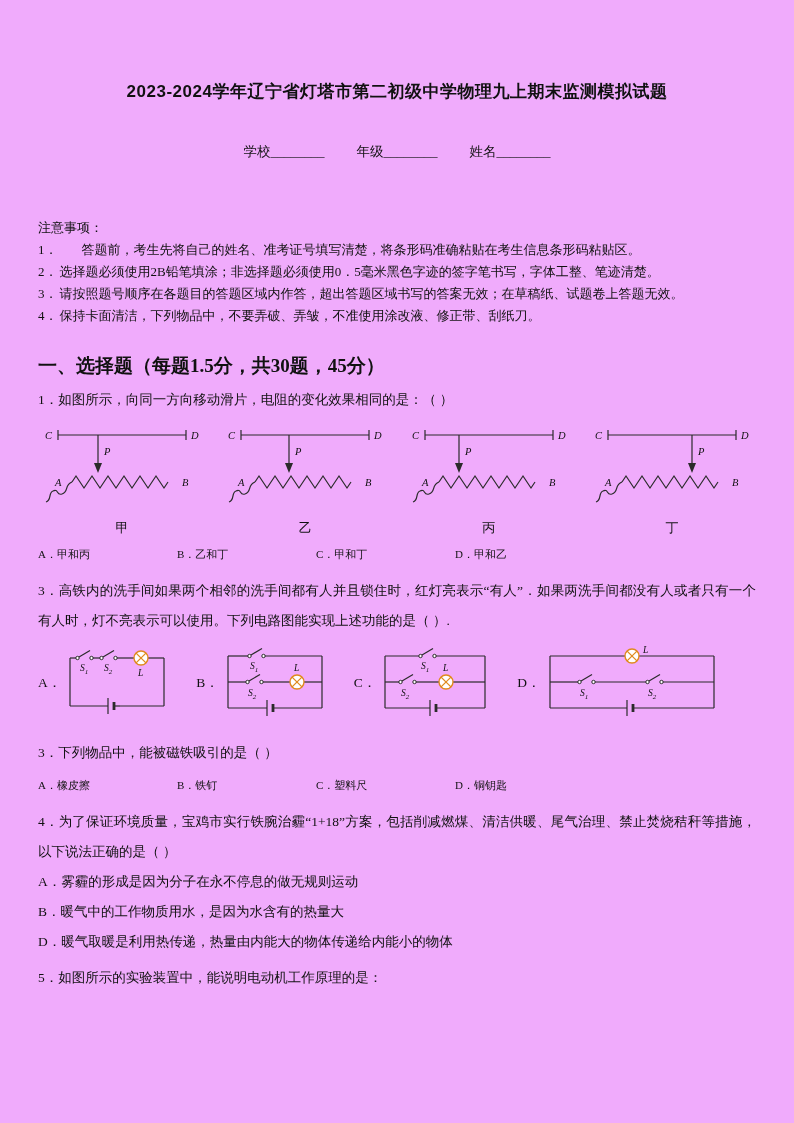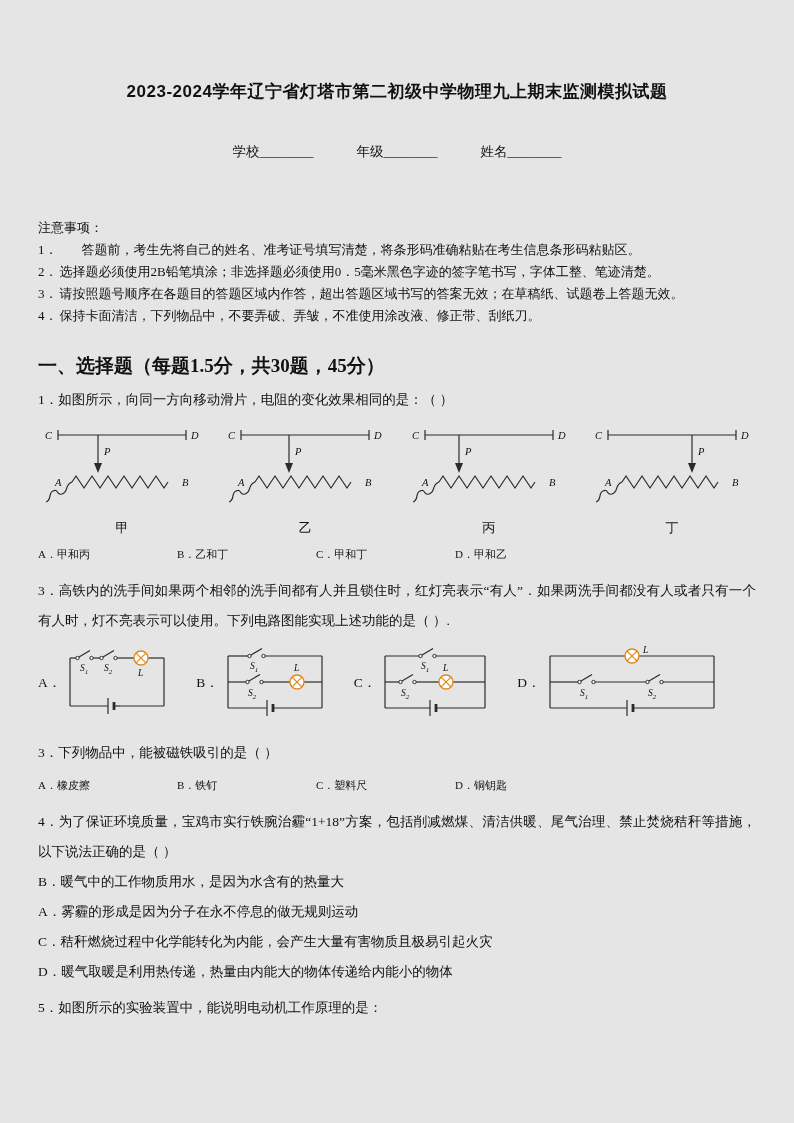--- a/index.html
+++ b/index.html
@@ -3,28 +3,28 @@
 <meta charset="utf-8">
 <style>
   * { margin:0; padding:0; box-sizing:border-box; }
   html,body { background:#ffffff; }
   body {
     font-family:"Liberation Serif","DejaVu Serif",serif;
     color:#111;
   }
   .page {
     width:794px; min-height:1123px; margin:0 auto;
-    background:#e5e5e5; padding:80px 38px 40px 38px; position:relative;
+    background:#f0abfc; padding:80px 38px 40px 38px; position:relative;
   }
   .title {
     font-family:"Liberation Sans","DejaVu Sans",sans-serif;
     font-size:17px; font-weight:bold; text-align:center; letter-spacing:.5px;
   }
   .fields {
-    display:flex; justify-content:center; gap:43px;
+    display:flex; justify-content:center; gap:32px;
     margin-top:40px; font-size:13.5px;
   }
   .notice { margin-top:56px; font-size:13px; line-height:22px; }
   .notice-item .num { margin-right:2px; }
   .notice-item:nth-child(2) .num { margin-right:24px; }
   .section-heading { margin-top:26px; font-size:19px; font-weight:bold; }
   .qtext { font-size:13.5px; line-height:30px; margin-top:6px; }
   .justify { text-align:justify; text-justify:inter-ideograph; }
   .diagrams-row { display:flex; justify-content:space-between; margin-top:4px; padding:0 4px; }
   .diagrams-row figure { text-align:center; }
@@ -353,20 +353,19 @@
 
   <p class="qtext" style="margin-top:16px;">3．下列物品中，能被磁铁吸引的是（  ）</p>
   <div class="options-row">
     <span>A．橡皮擦</span>
     <span>B．铁钉</span>
     <span>C．塑料尺</span>
     <span>D．铜钥匙</span>
   </div>
 
   <p class="qtext justify" style="margin-top:14px;">4．为了保证环境质量，宝鸡市实行铁腕治霾“1+18”方案，包括削减燃煤、清洁供暖、尾气治理、禁止焚烧秸秆等措施，以下说法正确的是（  ）</p>
+  <div class="option-line">A．雾霾的形成是因为分子在永不停息的做无规则运动</div>
   <div class="option-line">B．暖气中的工作物质用水，是因为水含有的热量大</div>
-  <div class="option-line">A．雾霾的形成是因为分子在永不停息的做无规则运动</div>
-  <div class="option-line">C．秸秆燃烧过程中化学能转化为内能，会产生大量有害物质且极易引起火灾</div>
   <div class="option-line">D．暖气取暖是利用热传递，热量由内能大的物体传递给内能小的物体</div>
 
   <p class="qtext">5．如图所示的实验装置中，能说明电动机工作原理的是：</p>
 
 </div>
 
 </body></html>

